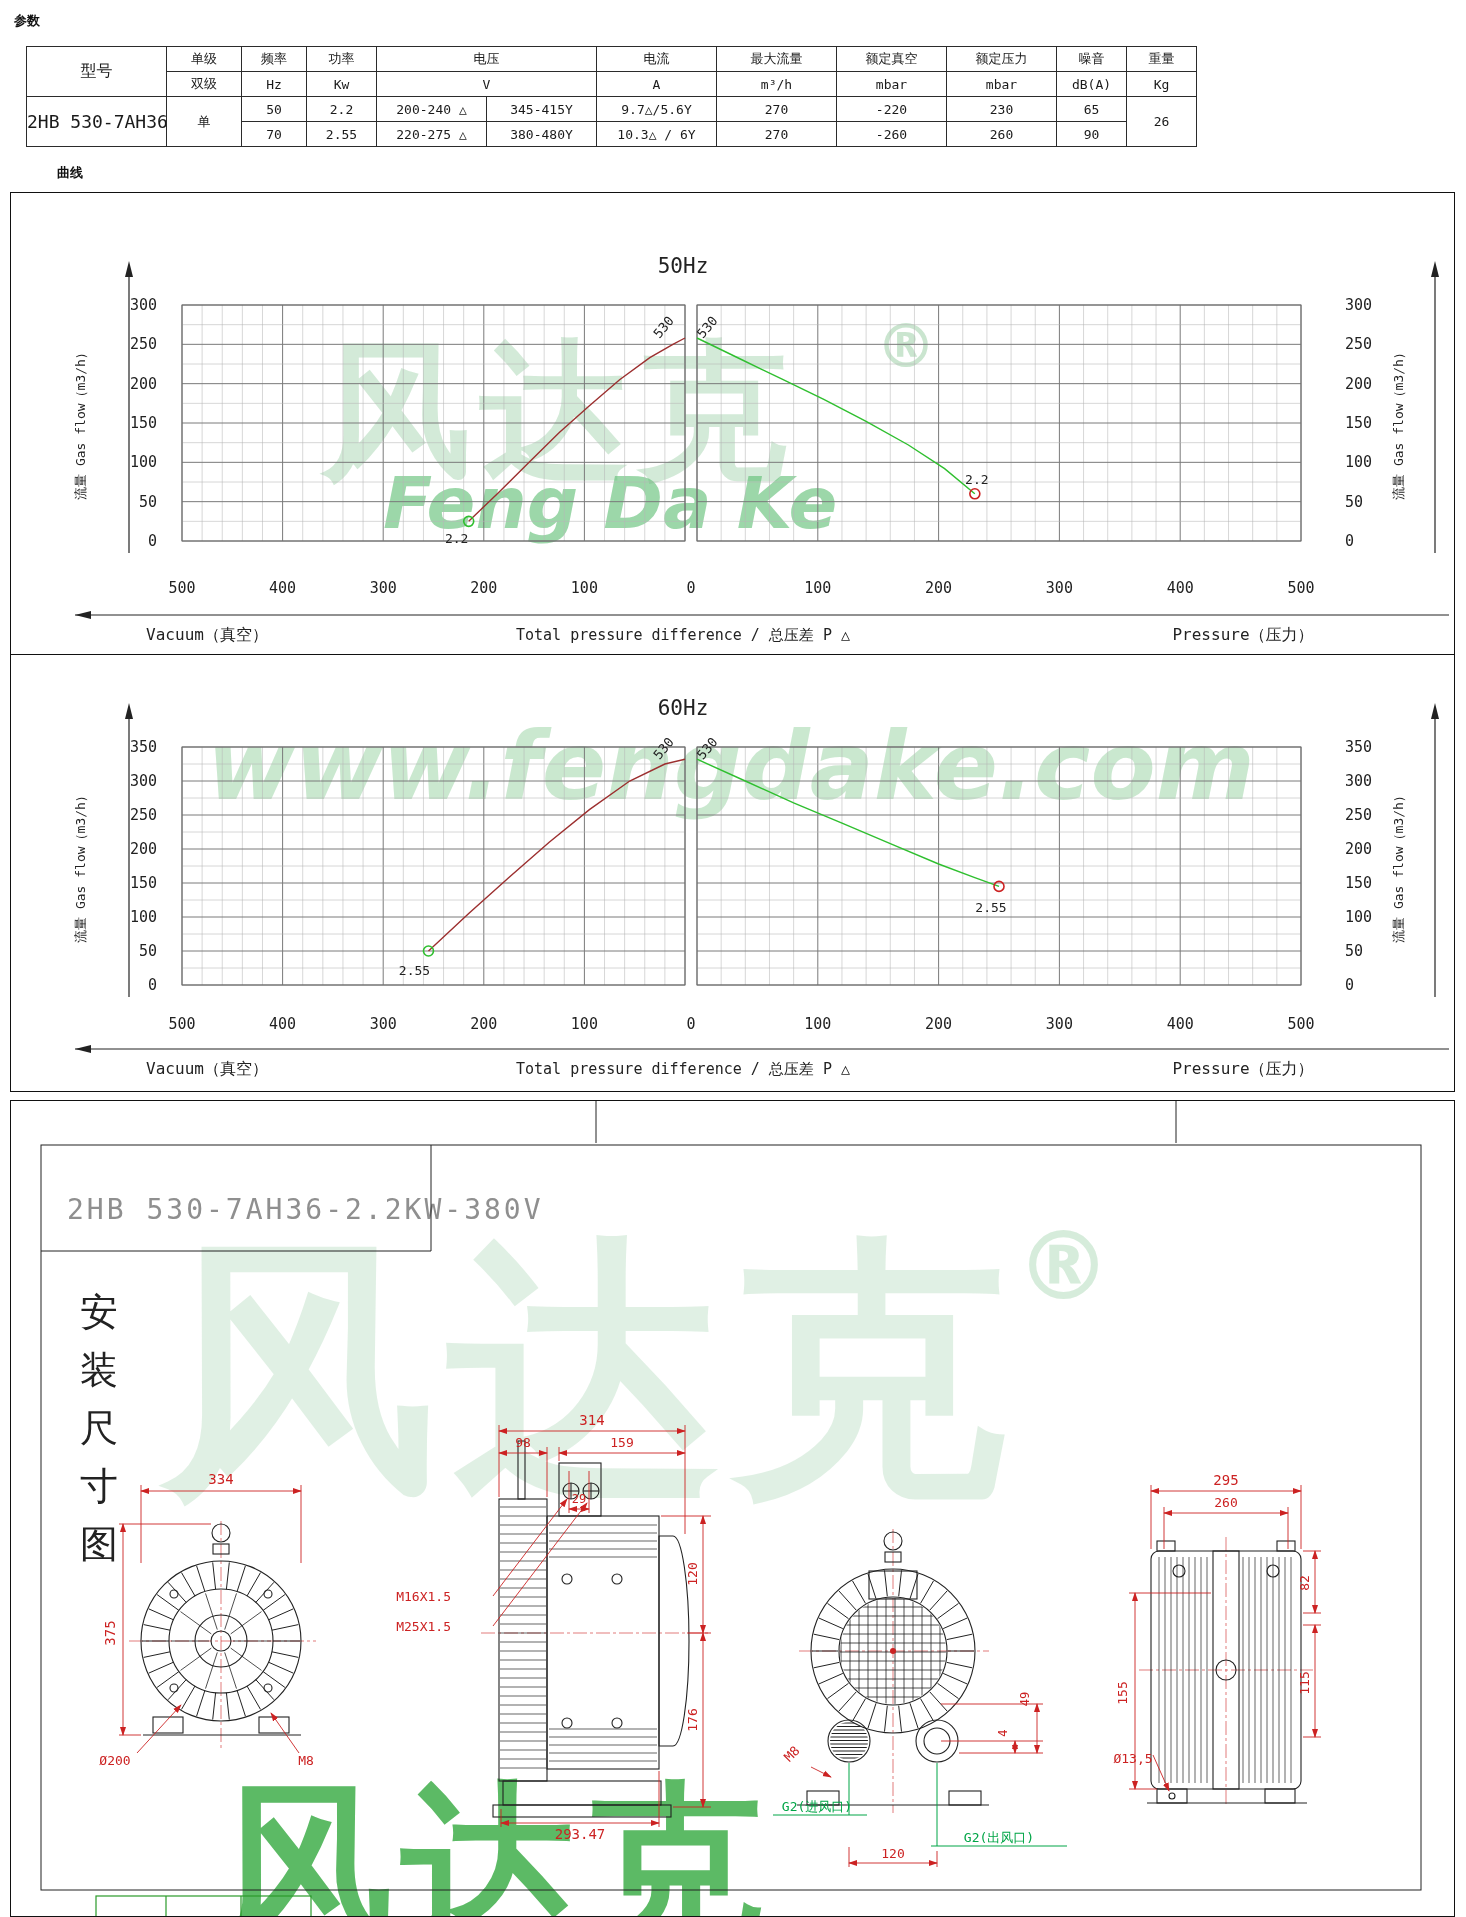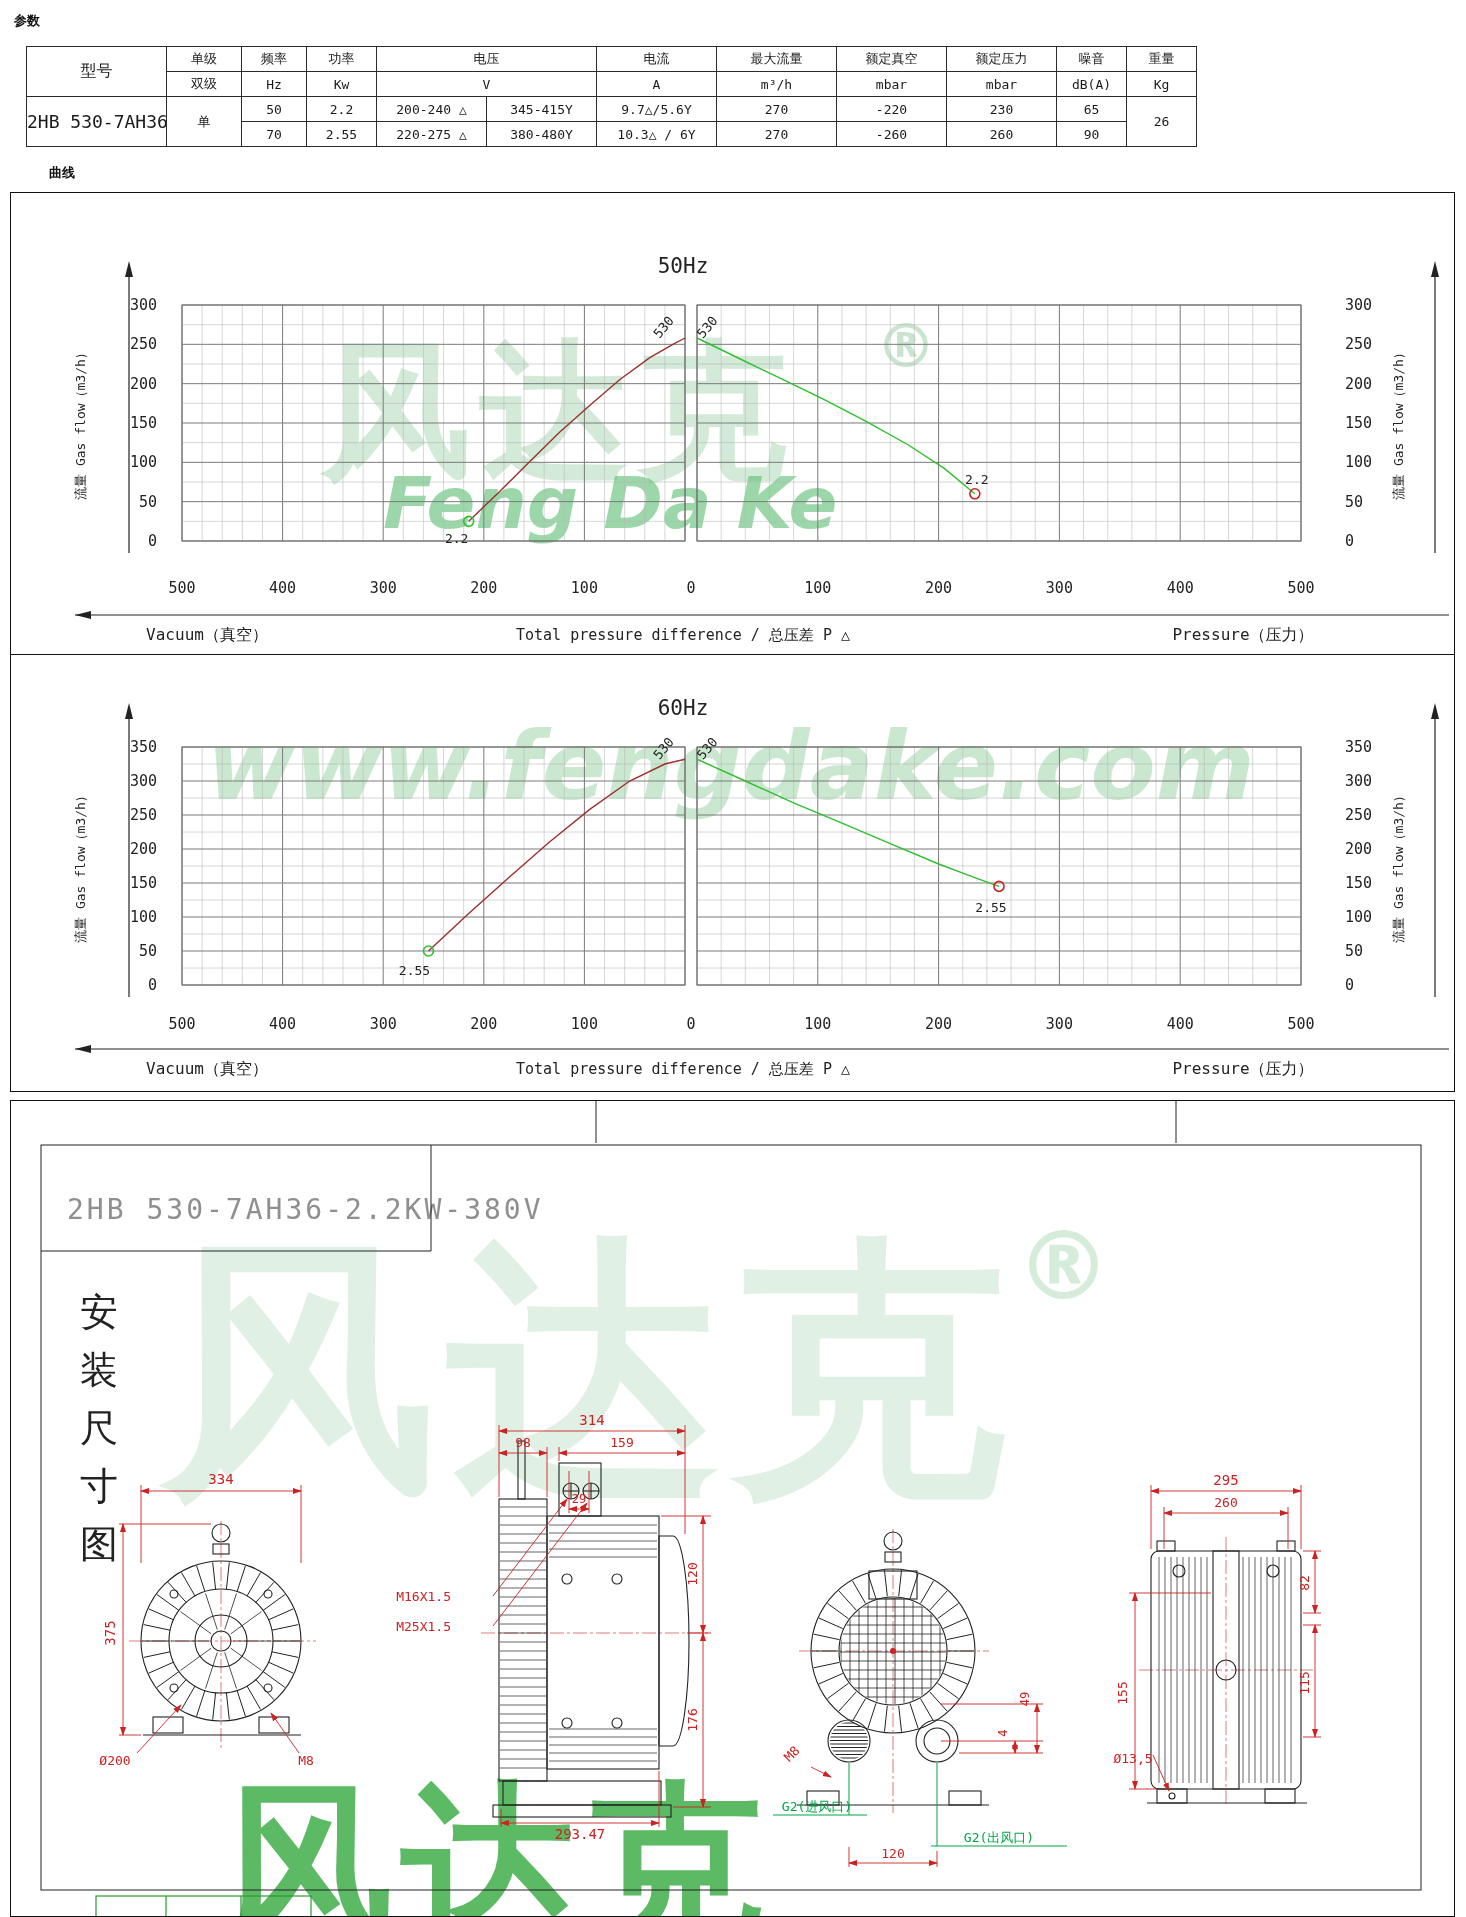--- a/index.html
+++ b/index.html
@@ -100,21 +100,21 @@
     <td>380-480Y</td>
     <td>10.3△ / 6Y</td>
     <td>270</td>
     <td>-260</td>
     <td>260</td>
     <td>90</td>
   </tr>
 </tbody>
   </table>
 
-<div class="toplbl" style="left:14px;top:164px;padding-left:35px;">曲线</div>
+<div class="toplbl" style="left:22px;top:164px;padding-left:35px;">曲线</div>
 
 <div class="cbox" id="cbox0">
   <span class="wm wm-cn1">风达克</span>
   <span class="wm wm-reg1">®</span>
   <span class="wm wm-en1">Feng Da Ke</span>
   <svg id="chart0" style="position:absolute;left:0;top:0;" width="1443" height="462">
       <text x="672" y="80" fill="#222" font-size="21" text-anchor="middle">50Hz</text>
       <g>
         <line x1="674" y1="112" x2="674" y2="348" stroke="#7a7a7a" stroke-width="1"></line>
         <line x1="653.88" y1="112" x2="653.88" y2="348" stroke="#b6b6b6" stroke-width="0.55"></line>

